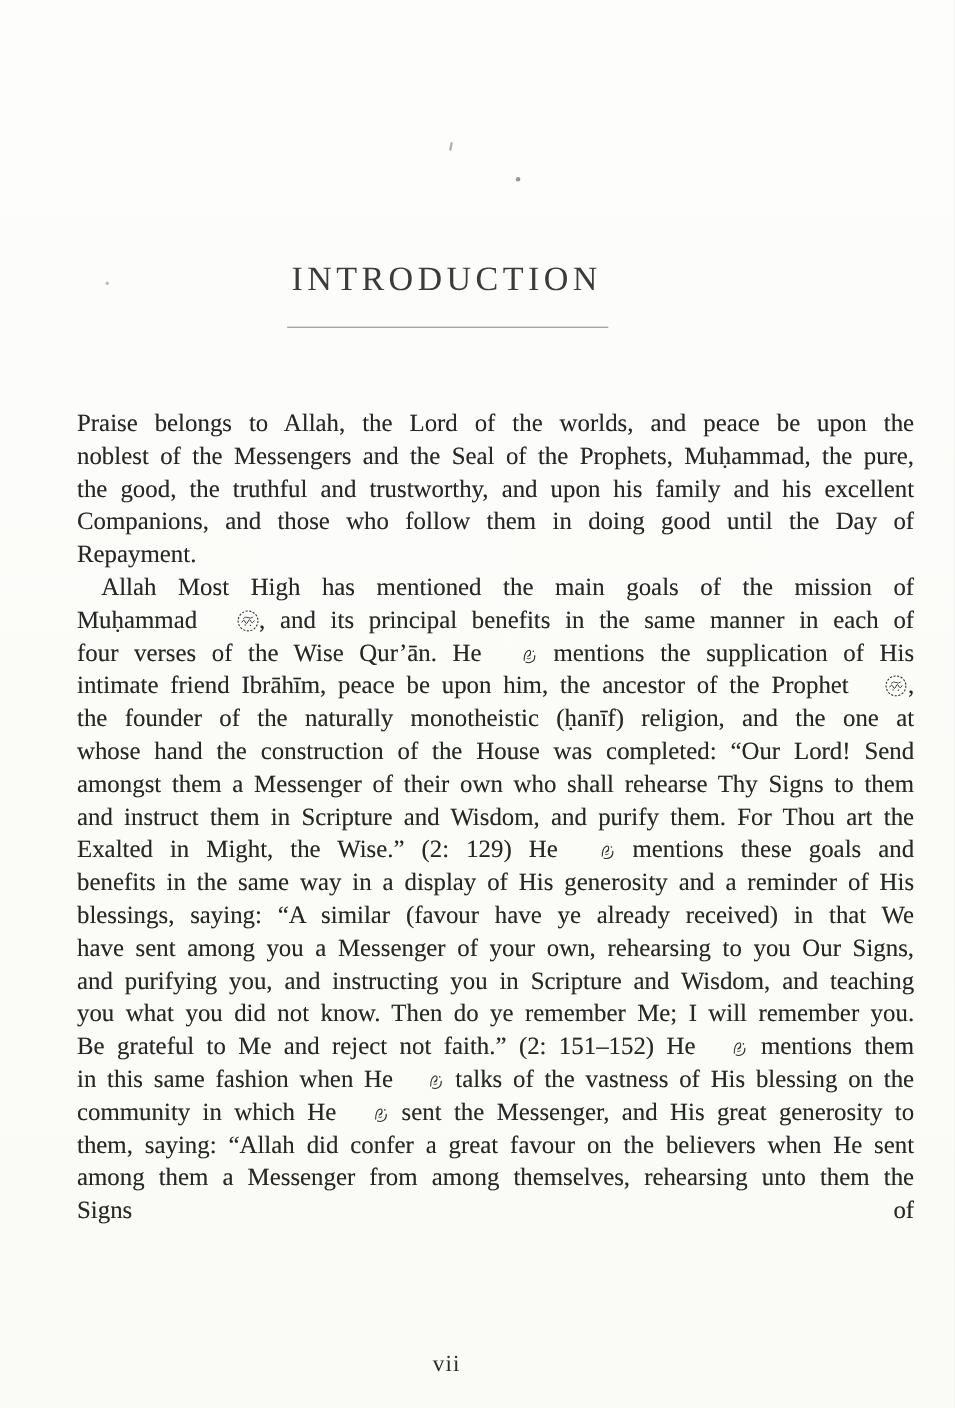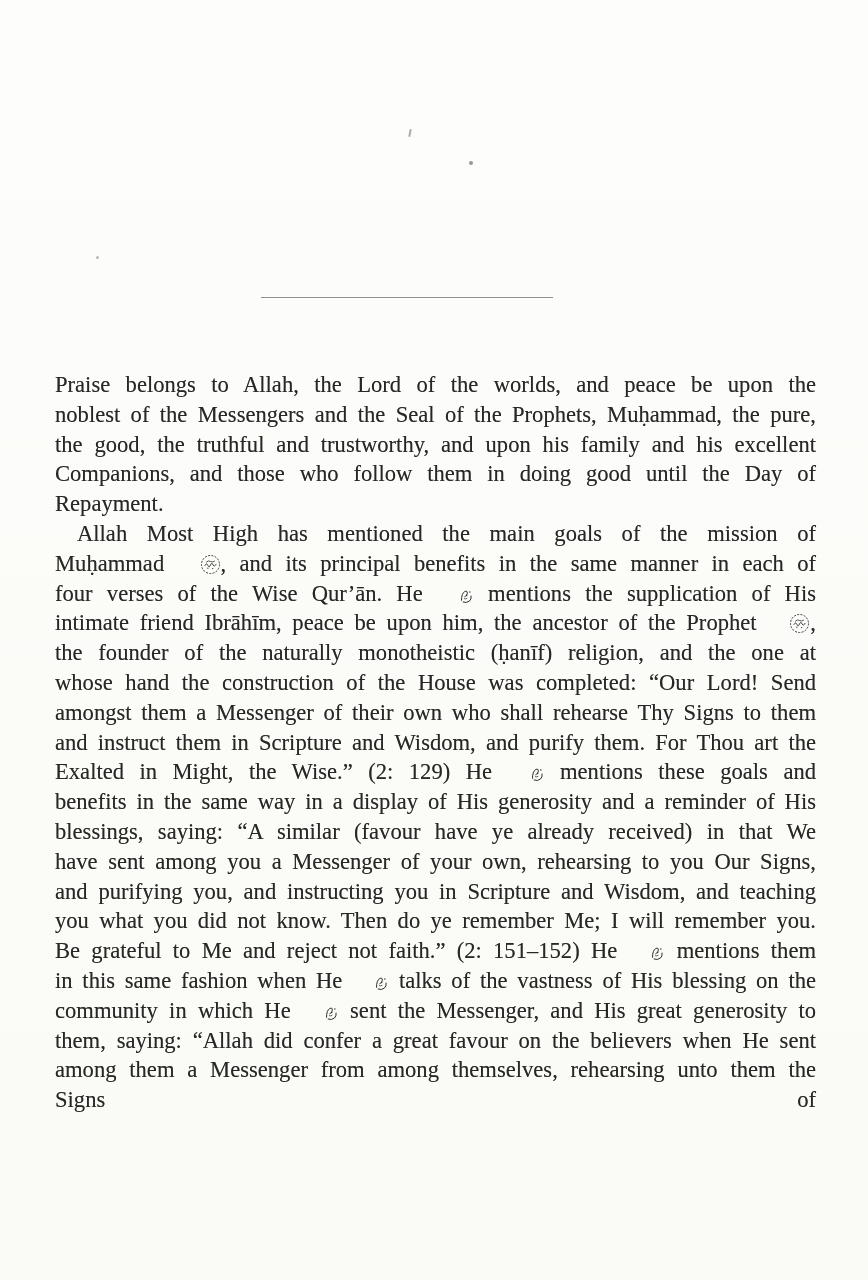--- a/index.html
+++ b/index.html
@@ -30,21 +30,21 @@
     position: absolute;
     top: 297px;
     left: 261px;
     width: 292px;
     height: 1px;
     background: #8f8f8d;
   }
   .bodytext {
     position: absolute;
     top: 370px;
-    left: 55px;
+    left: 70px;
     width: 761px;
     font-size: 22.6px;
     line-height: 29.8px;
     text-align: justify;
     word-spacing: 4px;
     color: #272725;
     text-shadow: 0 0 0.5px rgba(45,45,45,0.45);
   }
   .bodytext p { margin: 0; text-align-last: justify; }
   .bodytext p.indent { text-indent: 22px; }
@@ -67,20 +67,21 @@
   .a3 { left: 96px; top: 256px; width: 3px; height: 3px; opacity: .45; }
 </style>
 </head>
 <body>
 
 <div class="page">
   <div class="artifact a1"></div>
   <div class="artifact a2"></div>
   <div class="artifact a3"></div>
 
+  <h1 class="title">INTRODUCTION</h1>
   <div class="rule"></div>
 
   <div class="bodytext" id="body-text">
       <p><span>Praise belongs to Allah, the Lord of the worlds, and peace be upon the noblest of the Messengers and the Seal of the Prophets, Muḥammad, the pure, the good, the truthful and trustworthy, and upon his family and his excellent Companions, and those who follow them in doing good until the Day of Repayment.</span></p>
       <p class="indent"><span>Allah Most High has mentioned the main goals of the mission of Muḥammad </span><span class="sym"><svg viewBox="0 0 24 24" width="21" height="21" aria-hidden="true">
             <circle cx="12" cy="12" r="10.3" fill="none" stroke="#2b2b2b" stroke-width="1.1" stroke-dasharray="2.2 1.6"></circle>
             <path d="M5.5 13.5 q2 -4 3.5 -0.5 q1.5 3.5 3 -0.5 q1.5 -3.5 3 0 q1.5 3 3.5 -1" fill="none" stroke="#2b2b2b" stroke-width="1"></path>
             <path d="M7 9.5 q2.5 -2.5 5 -1 q2.5 1.5 5 -0.5" fill="none" stroke="#2b2b2b" stroke-width="0.9"></path>
             <circle cx="9" cy="16.2" r="0.7" fill="#2b2b2b"></circle>
             <circle cx="14.5" cy="16.6" r="0.7" fill="#2b2b2b"></circle>
@@ -116,13 +117,14 @@
             <circle cx="13" cy="4.6" r="0.85" fill="#2b2b2b"></circle>
           </svg></span><span> talks of the vastness of His blessing on the community in which He </span><span class="sym"><svg viewBox="0 0 18 20" width="15" height="17" aria-hidden="true">
             <path d="M3 15 q0 -9 4 -11 q3 -1.5 3 2 q0 3 -3.5 4.5" fill="none" stroke="#2b2b2b" stroke-width="1.2"></path>
             <path d="M4.5 16.5 q4.5 1.8 8 -1 q2.5 -2 2 -6.5" fill="none" stroke="#2b2b2b" stroke-width="1.2"></path>
             <path d="M6 12.5 q2 1 4 -0.5" fill="none" stroke="#2b2b2b" stroke-width="0.9"></path>
             <circle cx="9.2" cy="8.8" r="0.85" fill="#2b2b2b"></circle>
             <circle cx="13" cy="4.6" r="0.85" fill="#2b2b2b"></circle>
           </svg></span><span> sent the Messenger, and His great generosity to them, saying: </span><span class="it">“Allah did confer a great favour on the believers when He sent among them a Messenger from among themselves, rehearsing unto them the Signs of</span></p>
     </div>
 
+  <div class="pageno">vii</div>
 </div>
 
 </body></html>

